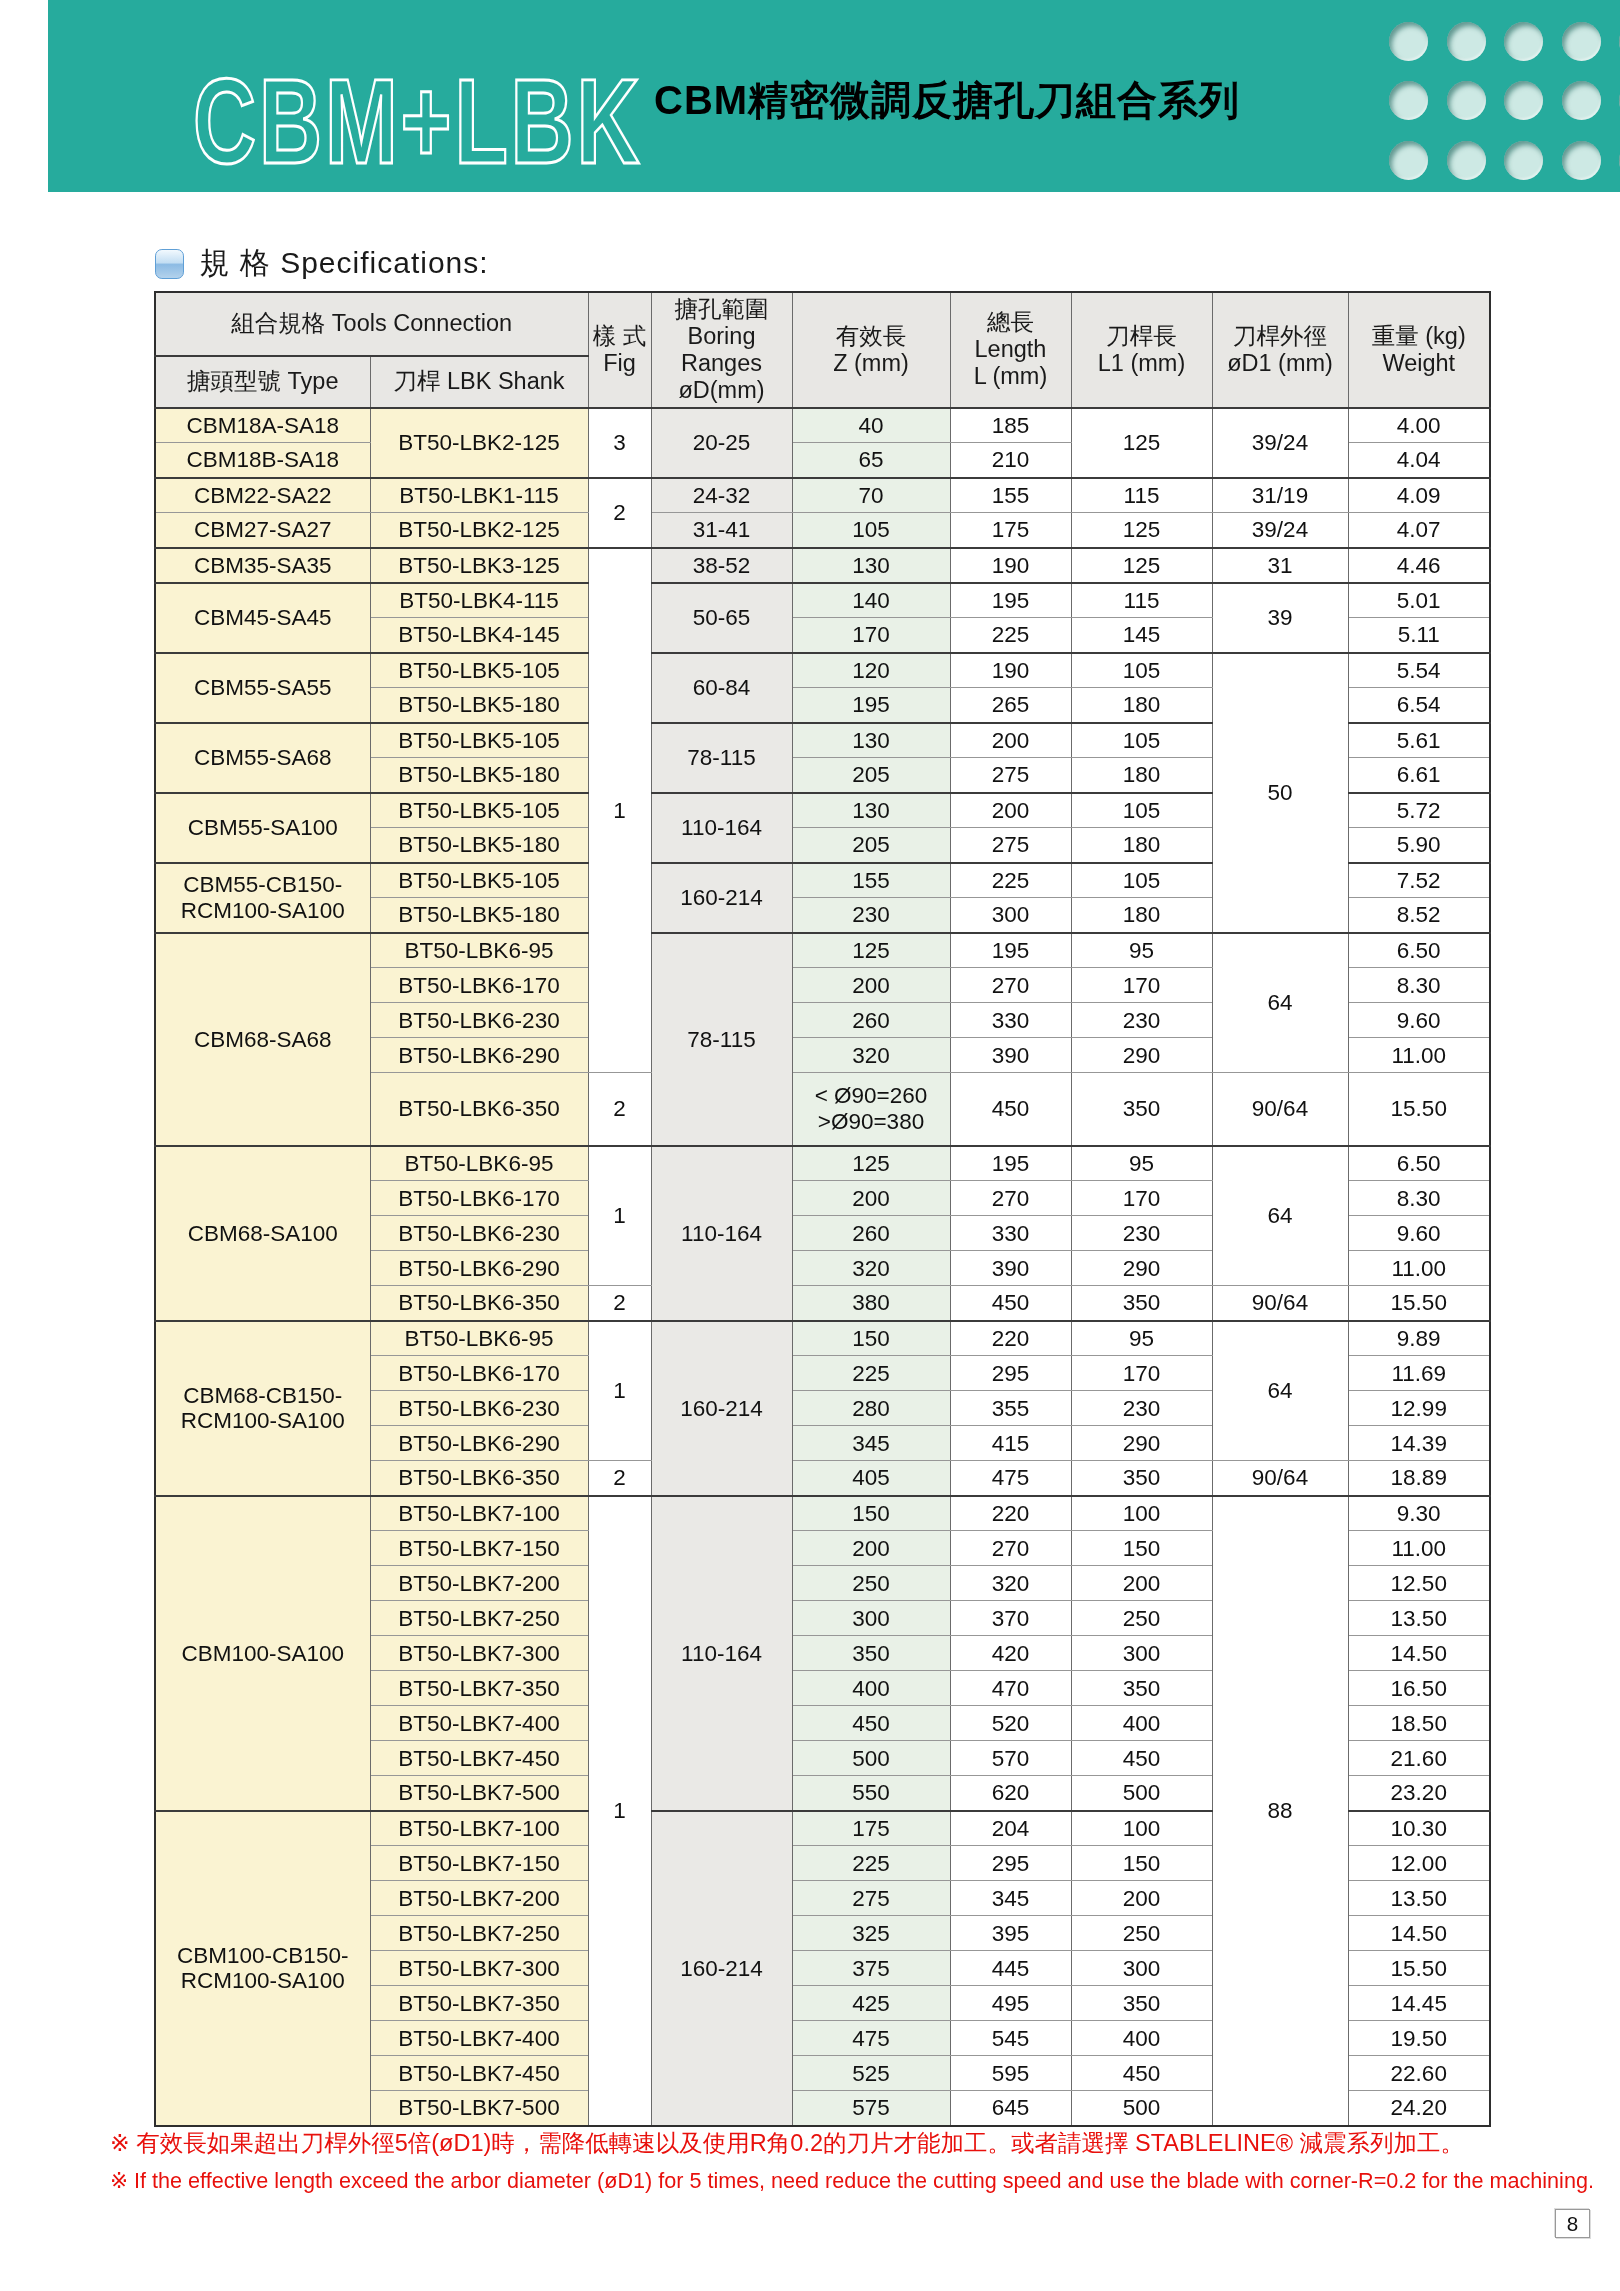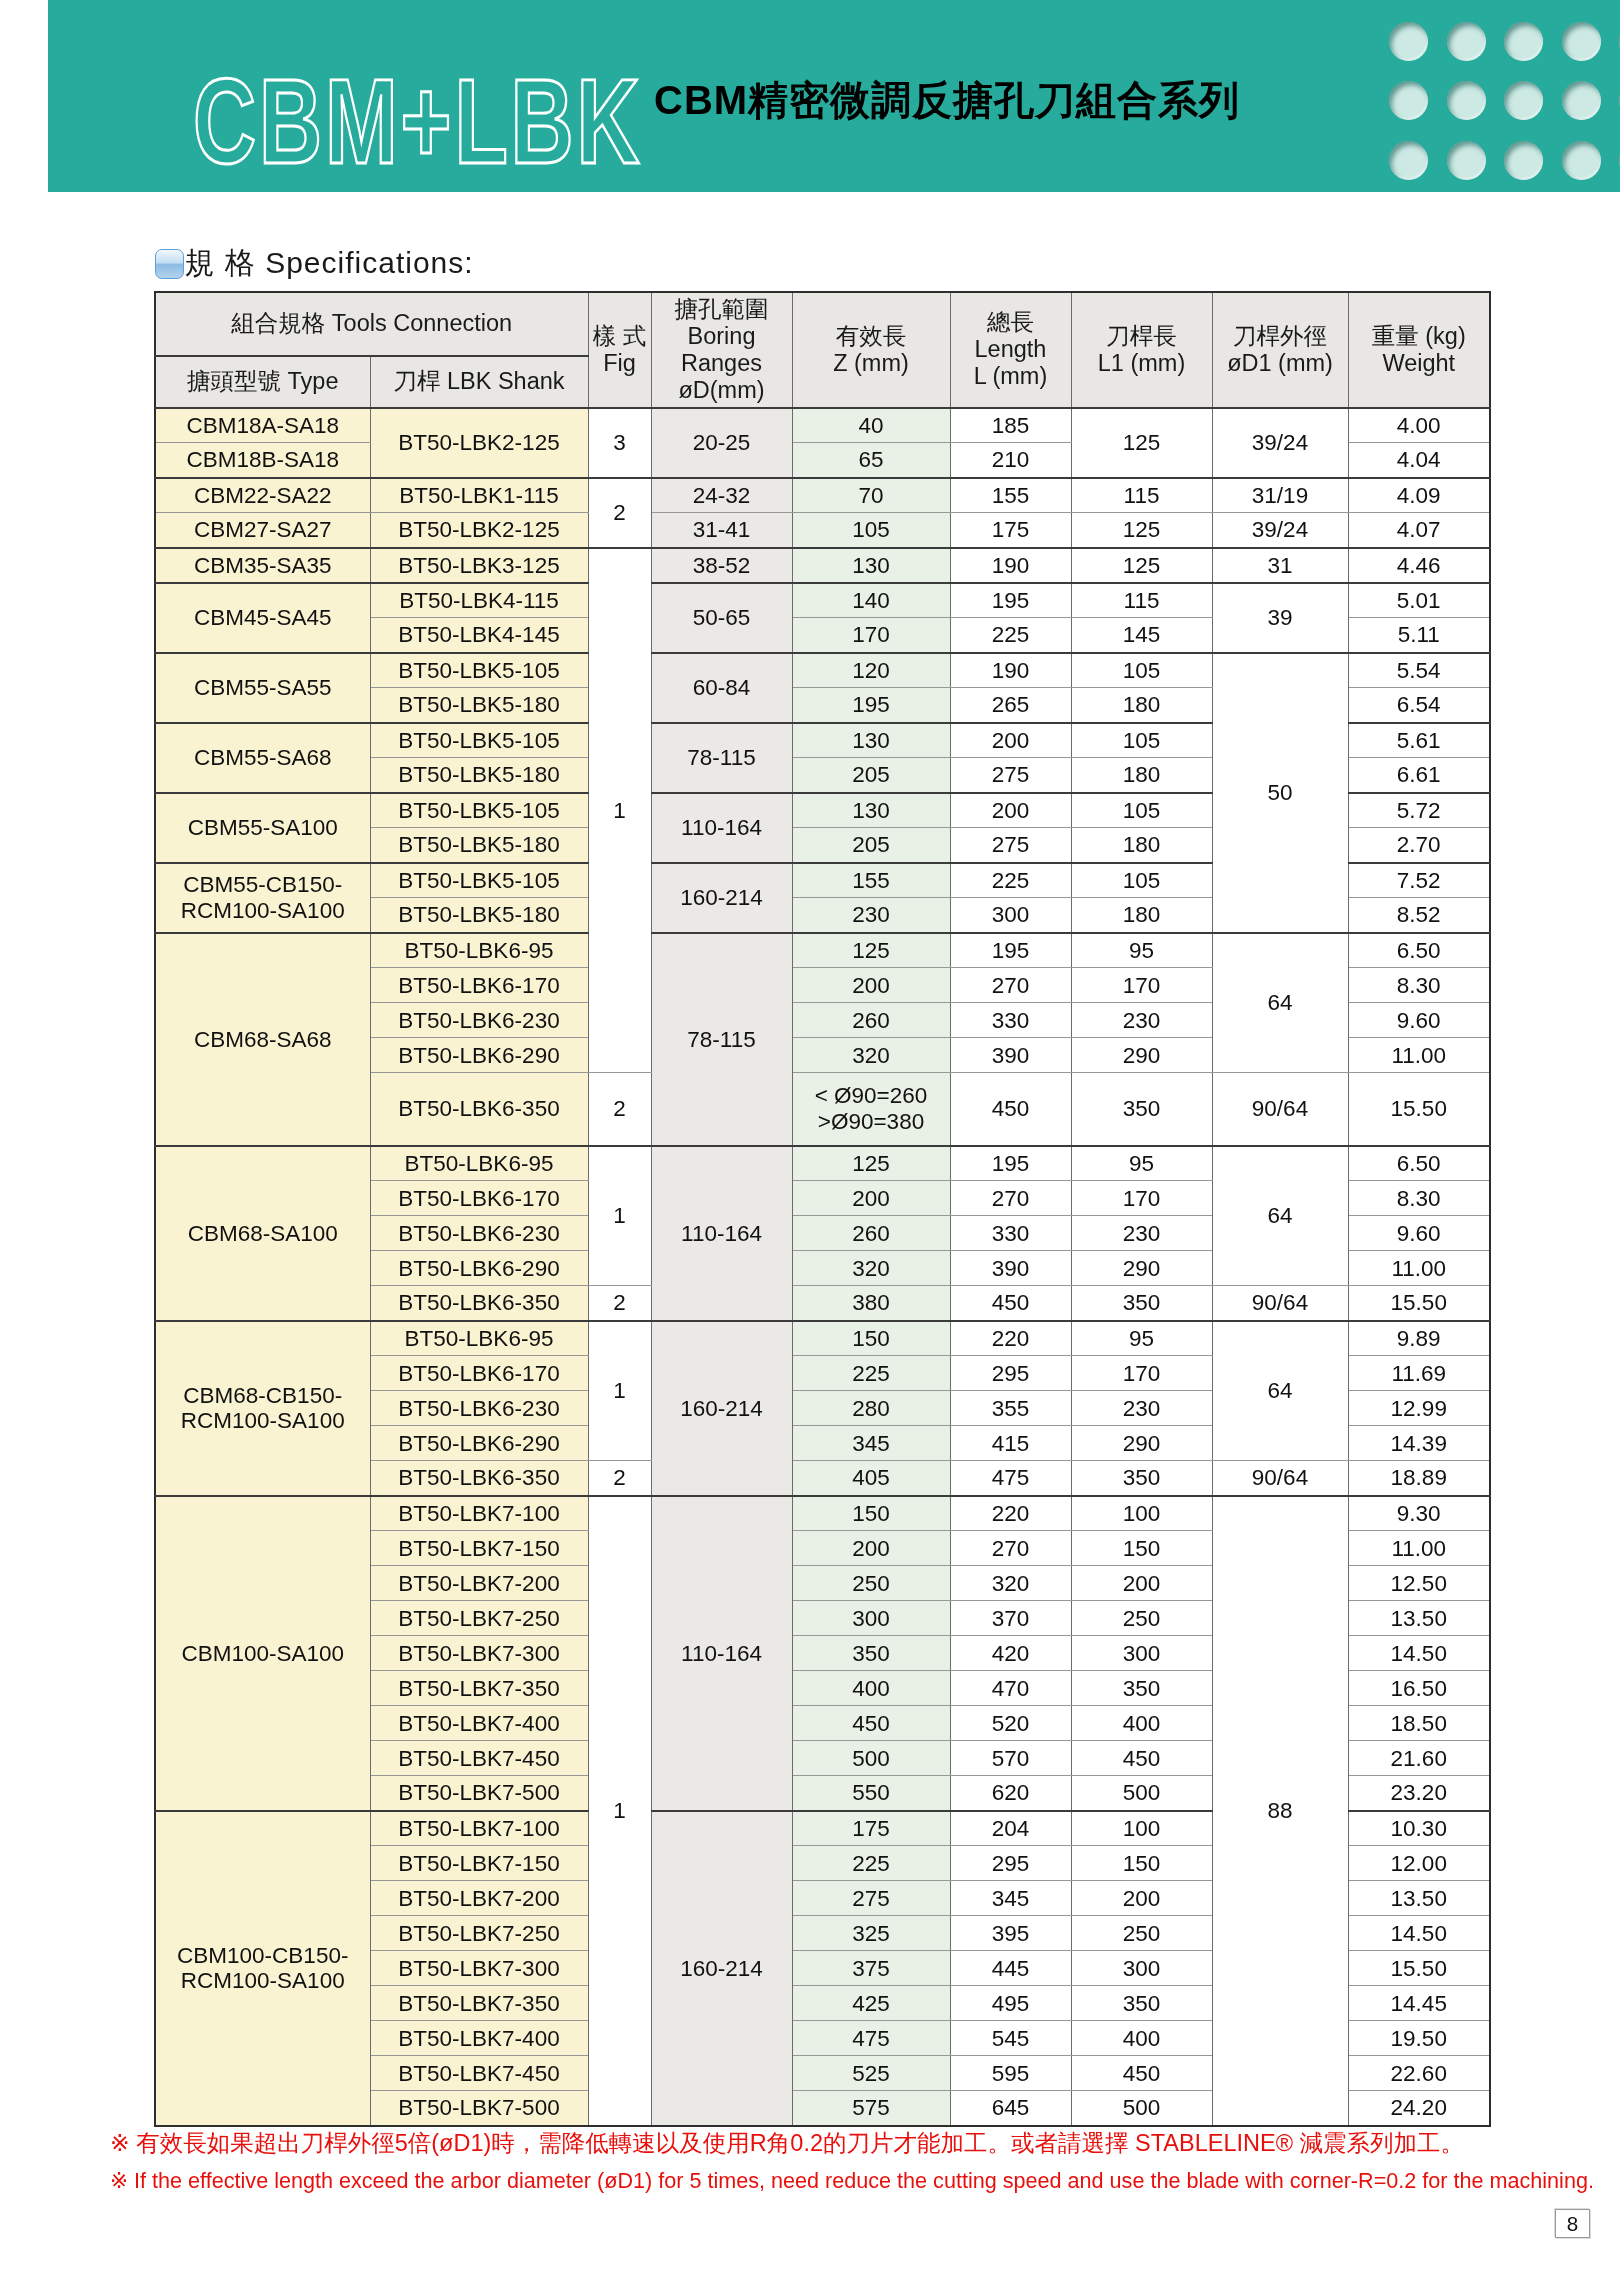--- a/index.html
+++ b/index.html
@@ -26,21 +26,21 @@
     display:grid; grid-template-columns:repeat(5,39px); grid-template-rows:repeat(3,39px);
     column-gap:18.6px; row-gap:20.6px;
   }
   .dot {
     width:39px; height:39px; border-radius:50%;
     background:#cde9e4;
     box-shadow: inset 2.9px 3.9px 4.9px rgba(10,85,77,0.55), inset -1px -2px 2px rgba(255,255,255,0.45);
   }
 
   
-  .spec-heading { position:absolute; top:243px; left:155px; display:flex; align-items:center; gap:1px; }
+  .spec-heading { position:absolute; top:243px; left:155px; display:flex; align-items:center; gap:16px; }
   .spec-icon {
     width:26.5px; height:28px; border-radius:6.9px;
     background:linear-gradient(180deg,#f2f9fe 0%,#c3def3 45%,#8cbbe4 52%,#b3d2ec 100%);
     border:1px solid #5f9fd6;
   }
   .spec-title { font-size:30px; color:#1a1a1a; letter-spacing:1px; }
 
   
   .spec-table {
     position:absolute; top:291px; left:154px; width:1334px;
@@ -256,21 +256,21 @@
         <td class="c-z">130</td>
         <td class="c-l">200</td>
         <td class="c-l1">105</td>
         <td class="c-w">5.72</td>
       </tr>
       <tr>
         <td class="c-shank">BT50-LBK5-180</td>
         <td class="c-z">205</td>
         <td class="c-l">275</td>
         <td class="c-l1">180</td>
-        <td class="c-w">2.70</td>
+        <td class="c-w">5.90</td>
       </tr>
       <tr class="sec">
         <td class="c-type" rowspan="2">CBM55-CB150-
 RCM100-SA100</td>
         <td class="c-shank">BT50-LBK5-105</td>
         <td class="c-boring" rowspan="2">160-214</td>
         <td class="c-z">155</td>
         <td class="c-l">225</td>
         <td class="c-l1">105</td>
         <td class="c-w">7.52</td>

